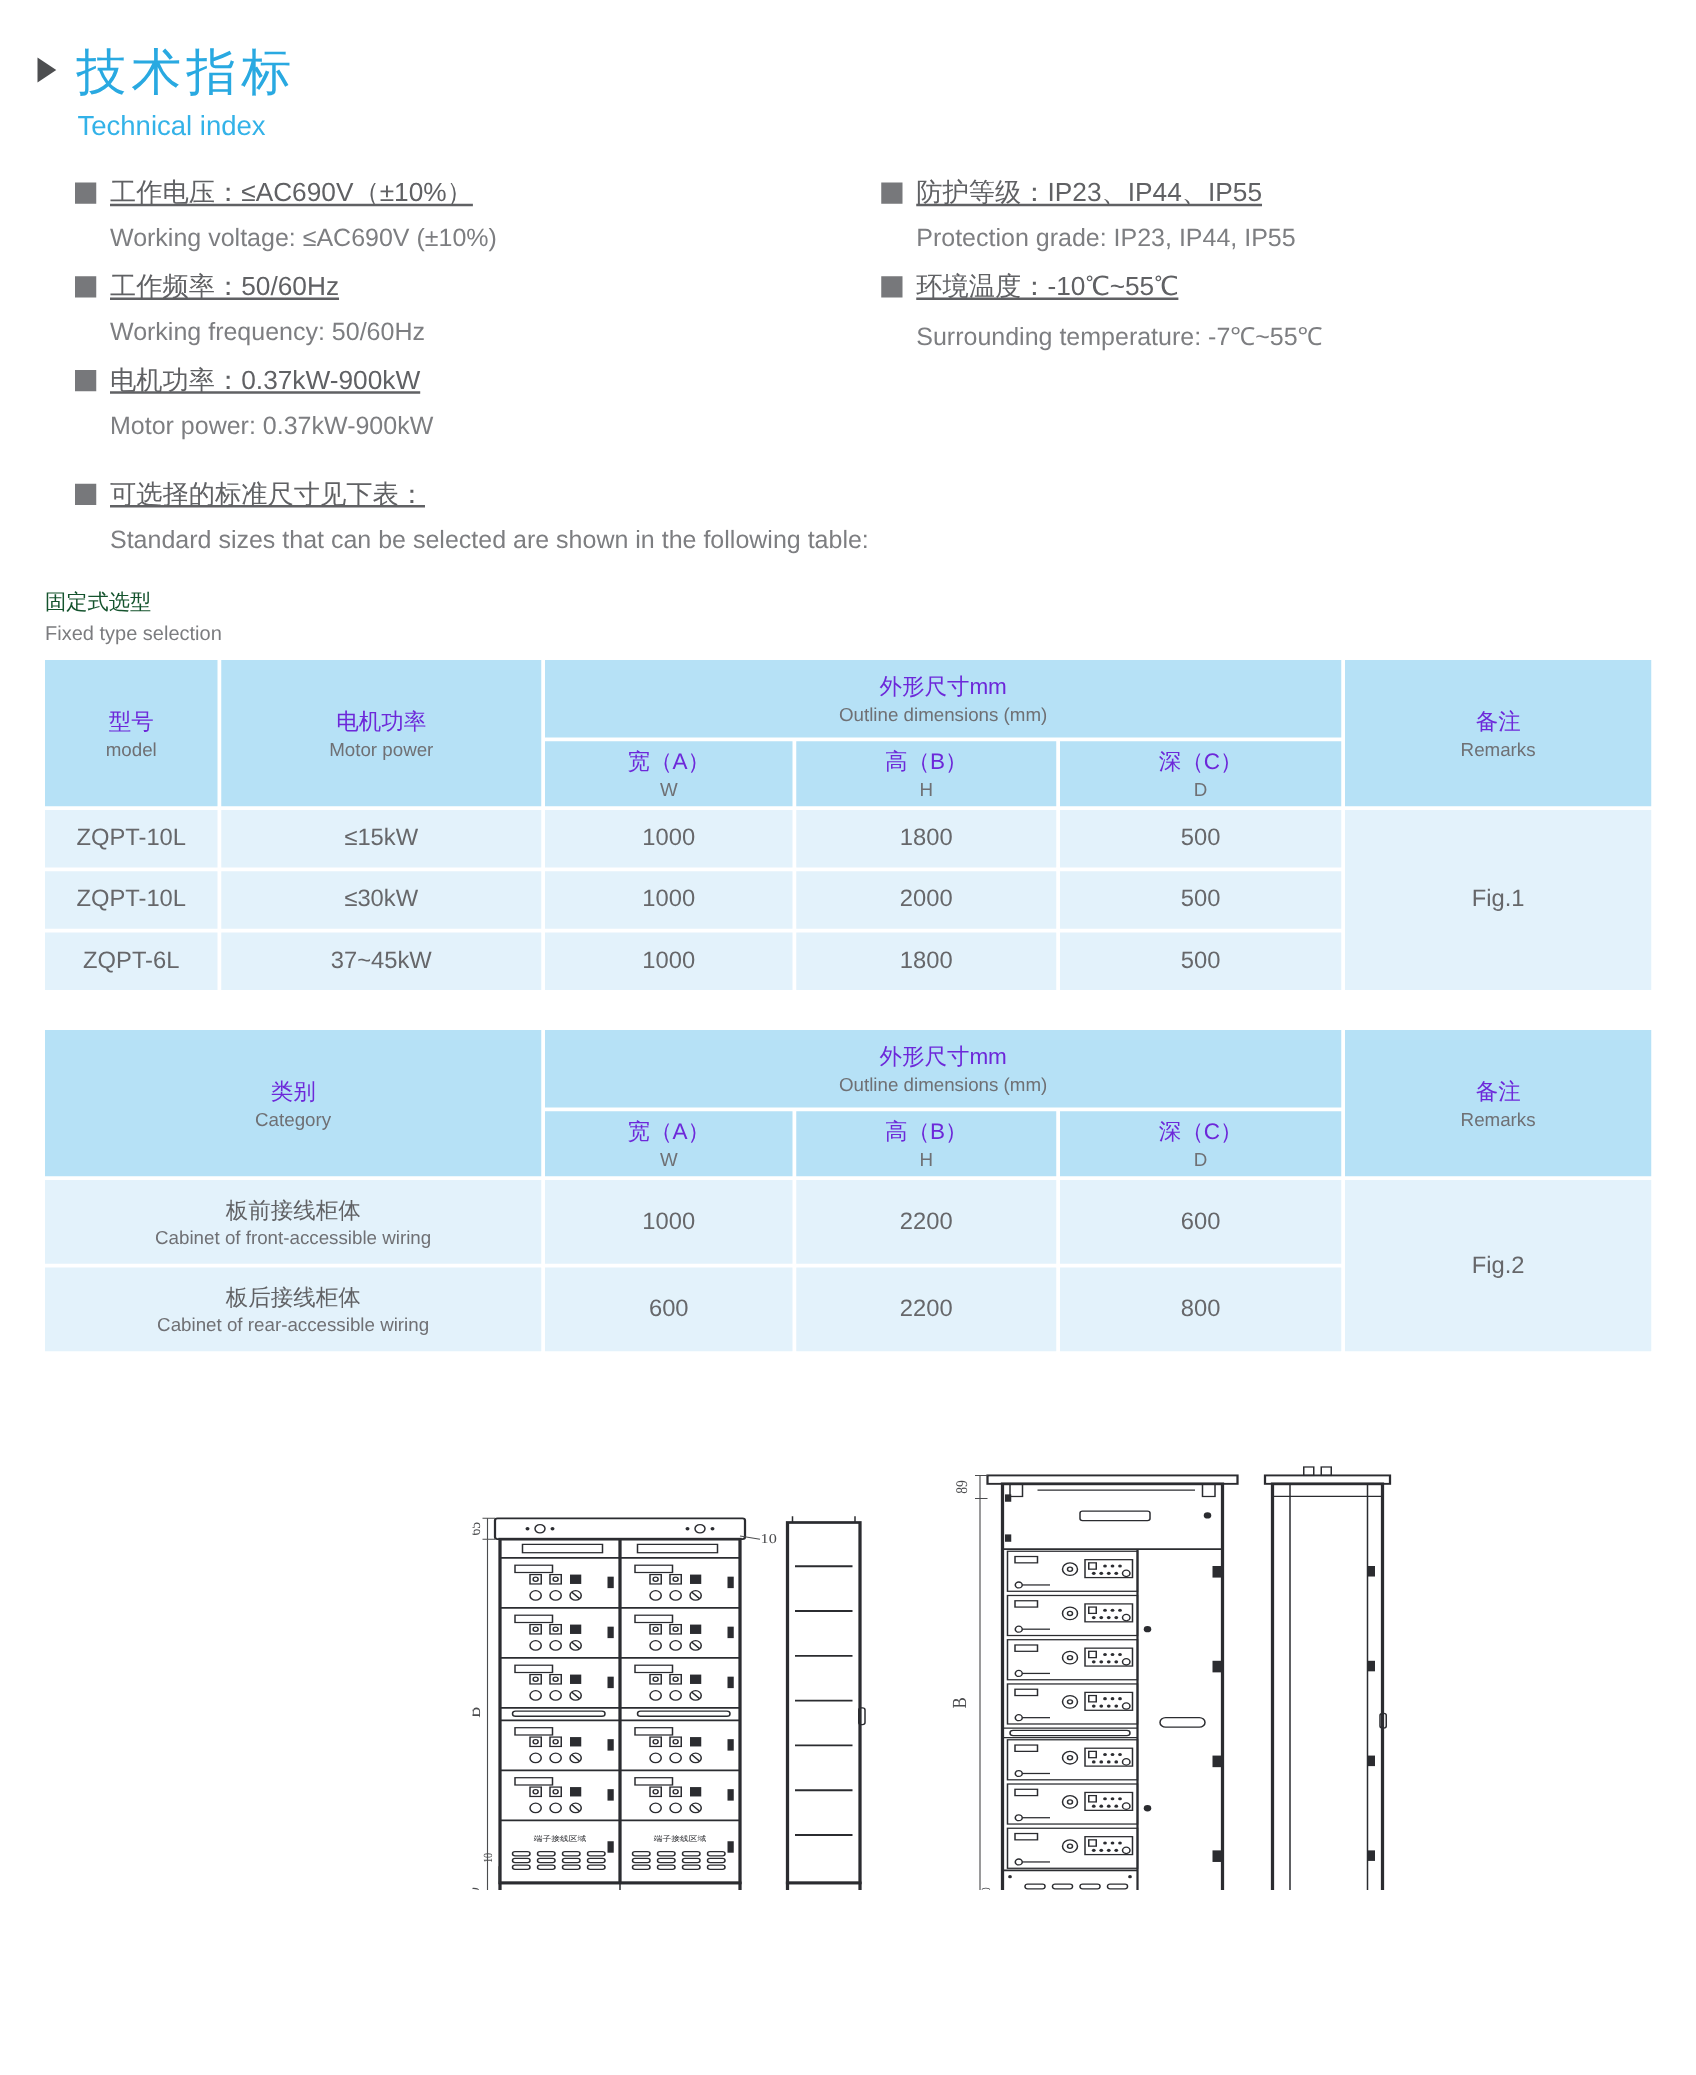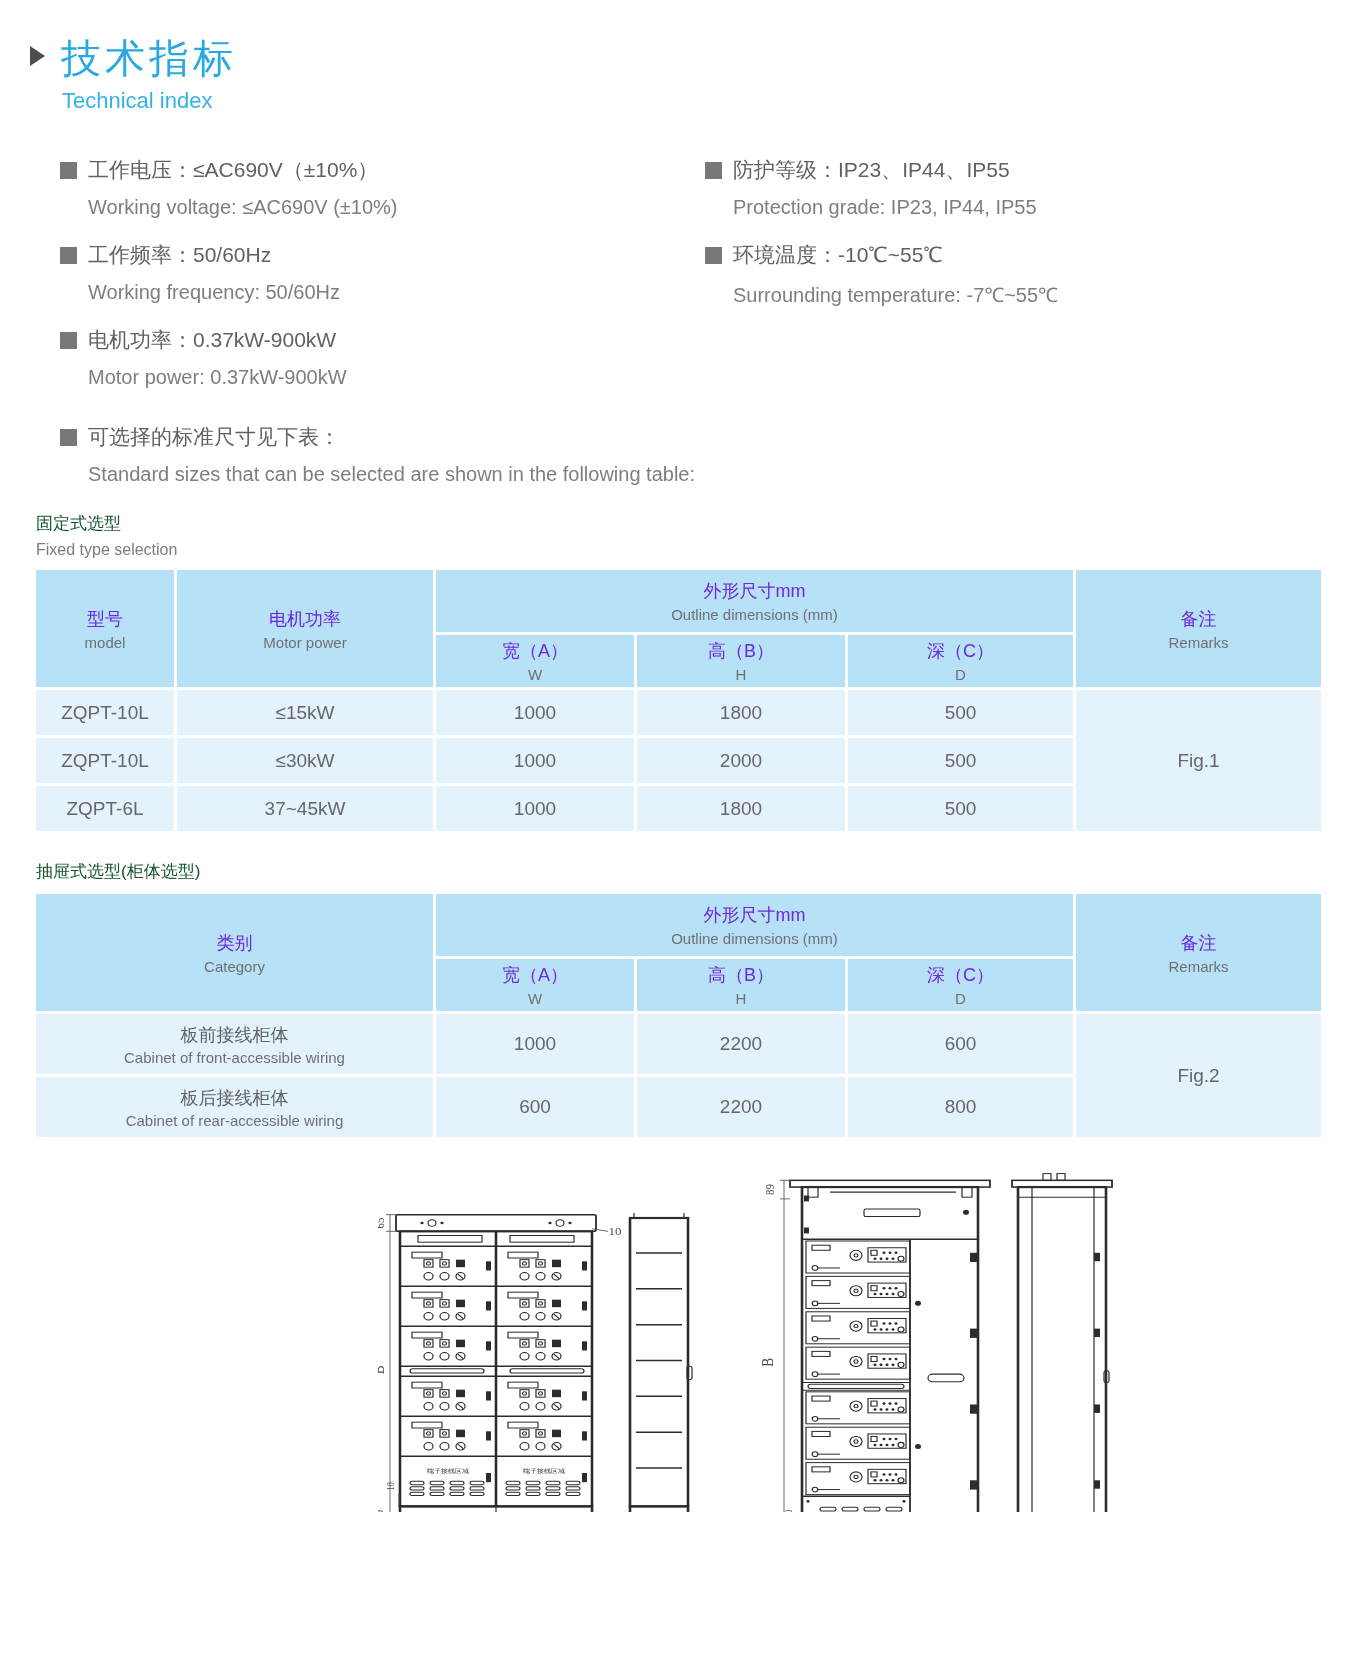--- a/index.html
+++ b/index.html
@@ -11,32 +11,32 @@
   .title-block{display:flex;align-items:flex-start;padding:36px 0 0 30px;}
   .tri{width:0;height:0;border-left:15px solid #4d4e50;border-top:10px solid transparent;
        border-bottom:10px solid transparent;margin:10px 16px 0 0;}
   .t-cn{font-size:40px;color:#29a9e1;font-weight:400;letter-spacing:4px;line-height:1.1;margin:0;}
   .t-en{font-size:22px;color:#33b2e8;margin-top:8px;margin-left:1px;}
   
   .specs{display:flex;margin:20px 0 0 60px;}
   .specs .colL{width:645px;}
   .specs .colR{width:620px;}
   .spec{margin-bottom:6px;}
-  .spec-cn{display:flex;align-items:center;font-size:21px;color:#606164;margin-top:22px;}
+  .spec-cn{display:flex;align-items:center;font-size:21px;color:#606164;margin-top:6px;text-decoration:underline;}
   .sq{width:17px;height:17px;background:#77787b;margin-right:11px;flex:none;}
   .spec-en{font-size:20px;color:#7d7e81;margin:12px 0 12px 28px;}
   .intro{margin:16px 0 0 60px;}
   
   .sec{margin:26px 0 0 36px;}
   .sec-cn{font-size:17px;color:#14532d;}
   .sec-en{font-size:16px;color:#7b7c7f;margin-top:6px;}
   
   table.spec-table{border-collapse:separate;border-spacing:3px;margin:8px 0 0 33px;table-layout:fixed;}
   table.spec-table th{background:#b6e1f6;font-weight:400;text-align:center;vertical-align:middle;padding:2px;}
-  table.spec-table td{background:#e3f2fb;text-align:center;vertical-align:middle;font-size:19px;color:#66676a;padding:2px;}
+  table.spec-table td{background:#e3f2fb;text-align:center;vertical-align:middle;font-size:19px;color:#66676a;padding:12px;}
   .h-cn{font-size:18px;color:#6d28d9;}
   .h-en{font-size:15px;color:#6f7074;margin-top:3px;}
   #fixedTable thead tr:nth-child(1){height:62px;}
   #fixedTable thead tr:nth-child(2){height:52px;}
   #fixedTable tbody tr{height:45px;}
   #drawerTable thead tr:nth-child(1){height:62px;}
   #drawerTable thead tr:nth-child(2){height:52px;}
   #drawerTable tbody tr{height:60px;}
   .cell-cn{font-size:18px;color:#606164;}
   .cell-en{font-size:15px;color:#6f7074;margin-top:2px;}
@@ -190,21 +190,20 @@
         <td>ZQPT-6L</td>
         <td>37~45kW</td>
         <td>1000</td>
         <td>1800</td>
         <td>500</td>
       </tr>
     </tbody>
   </table>
 
   <div class="sec">
-    <div class="sec-cn">抽屉式选型(柜体选型)</div>
   </div>
 
   <table class="spec-table" id="drawerTable">
     <colgroup>
       <col style="width:397px">
         <col style="width:198px">
         <col style="width:208px">
       <col style="width:225px">
         <col style="width:245px">
     </colgroup>

